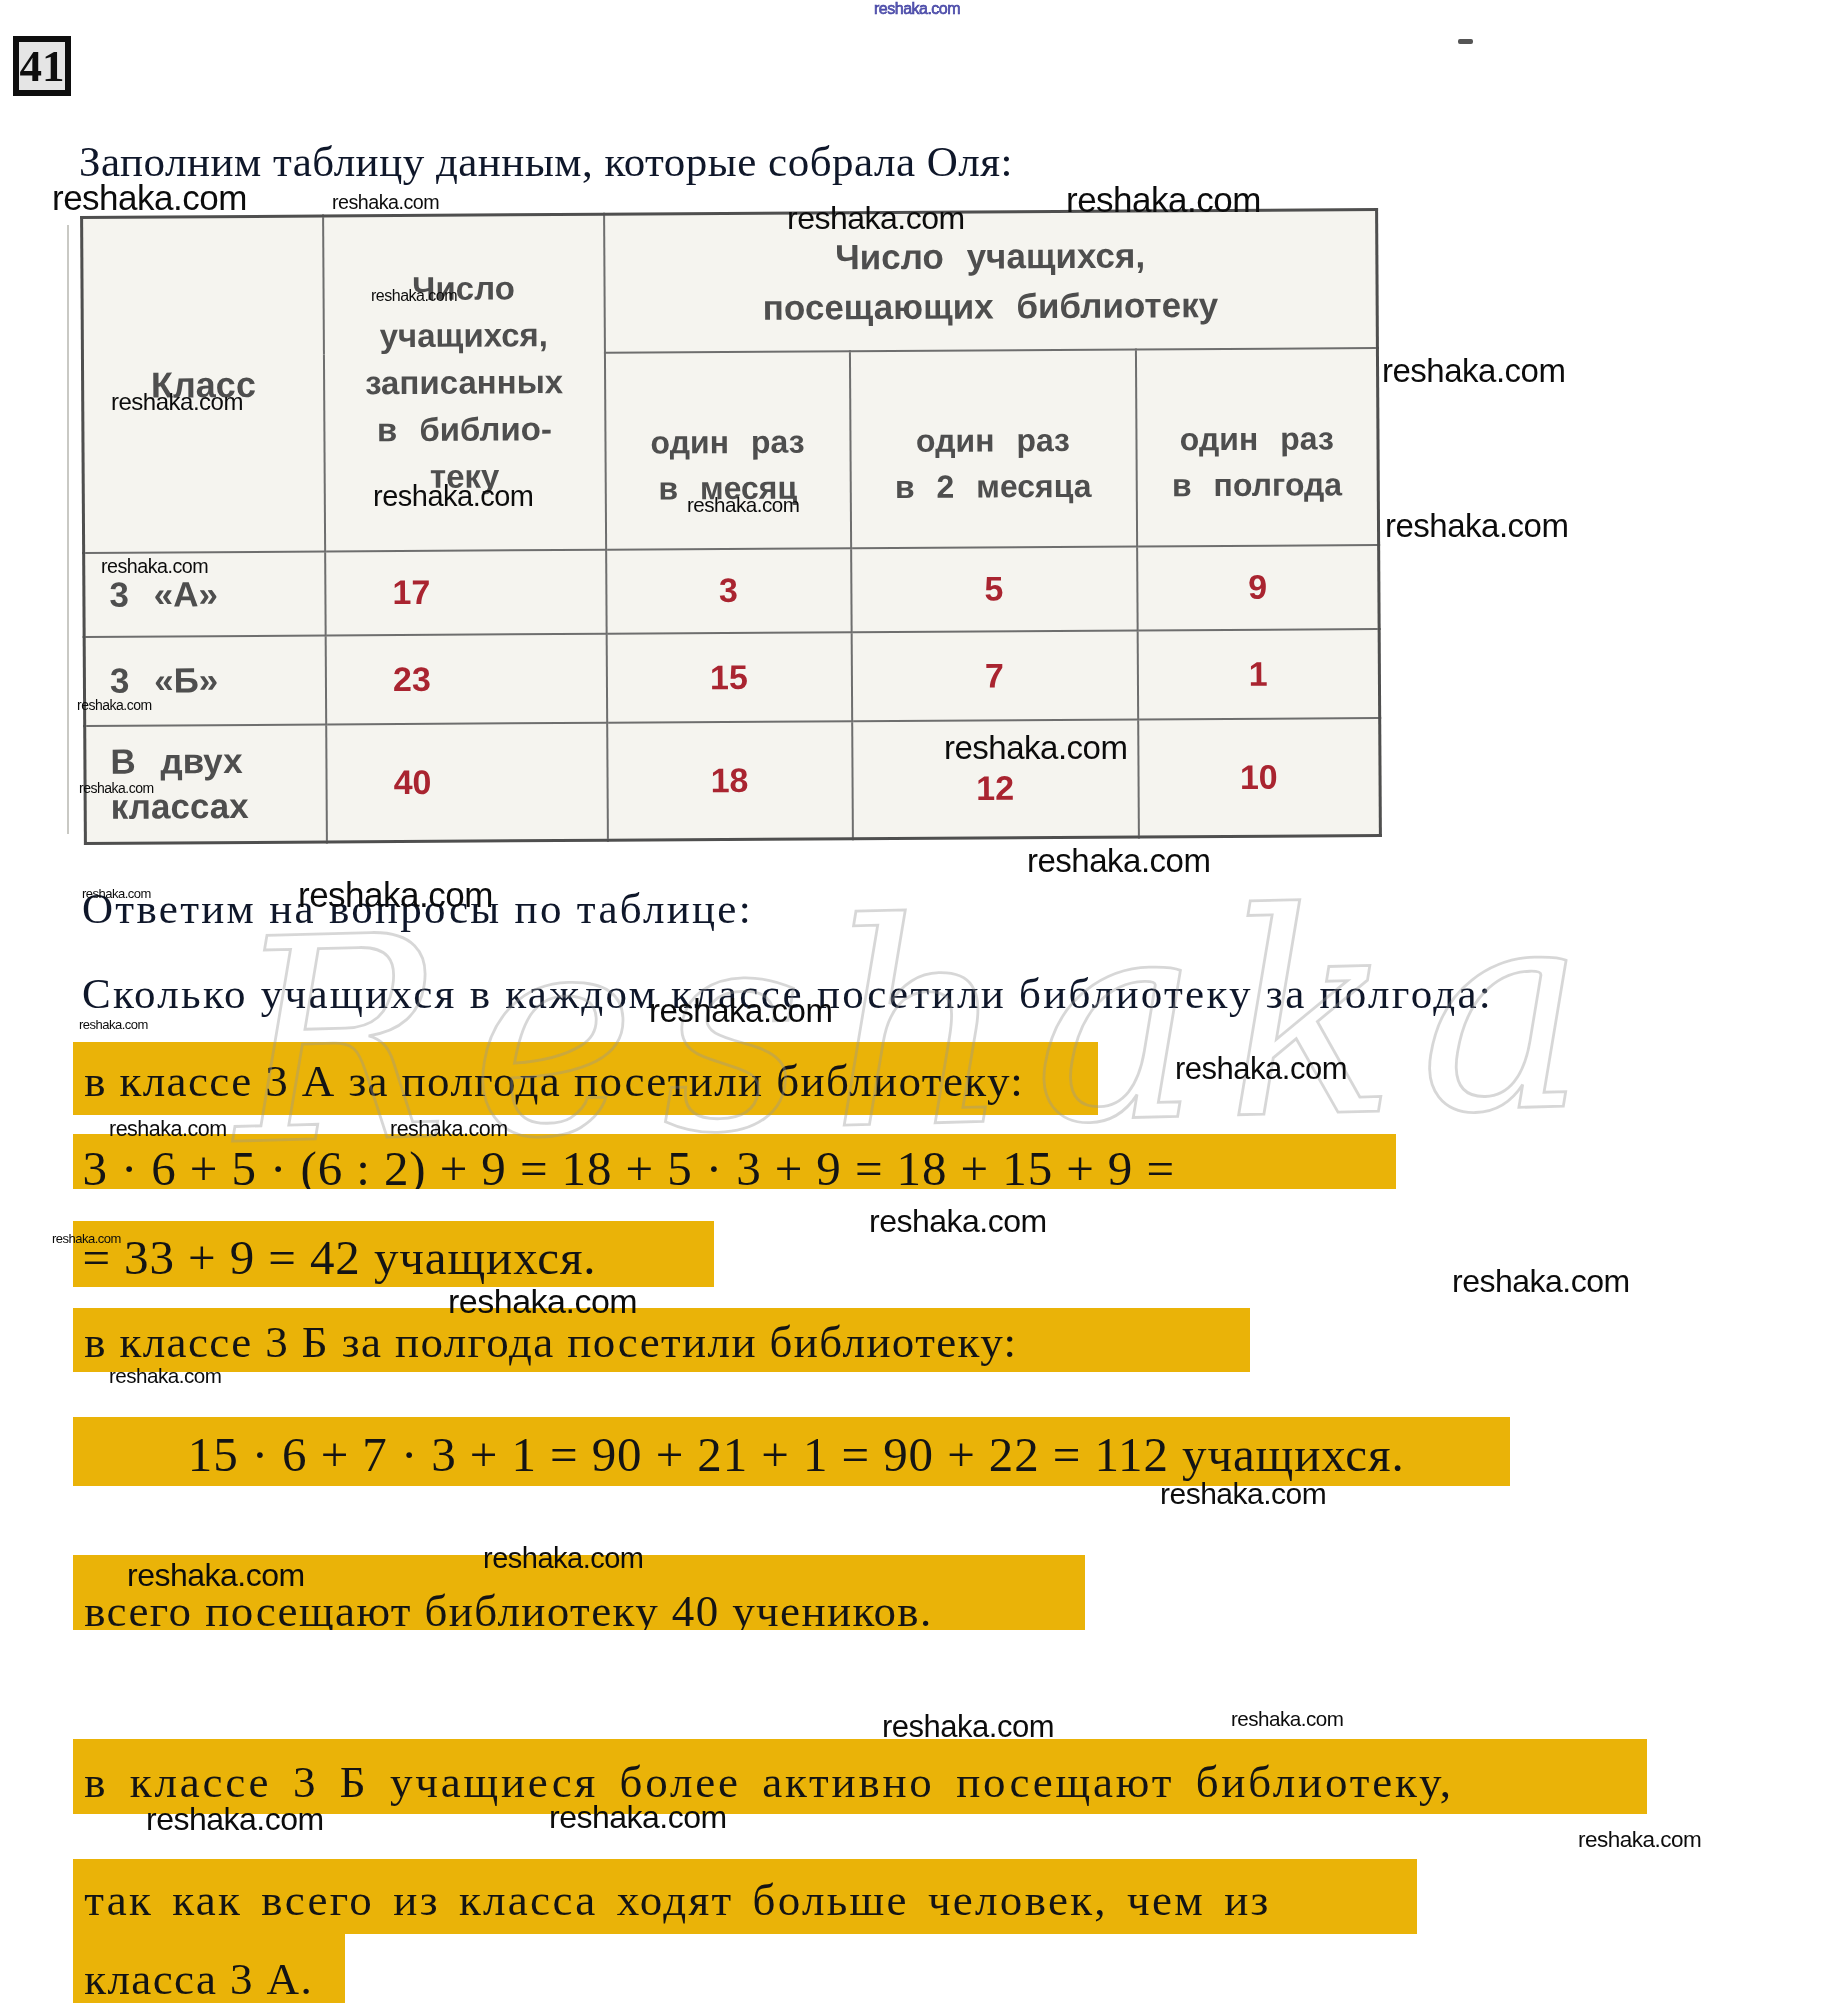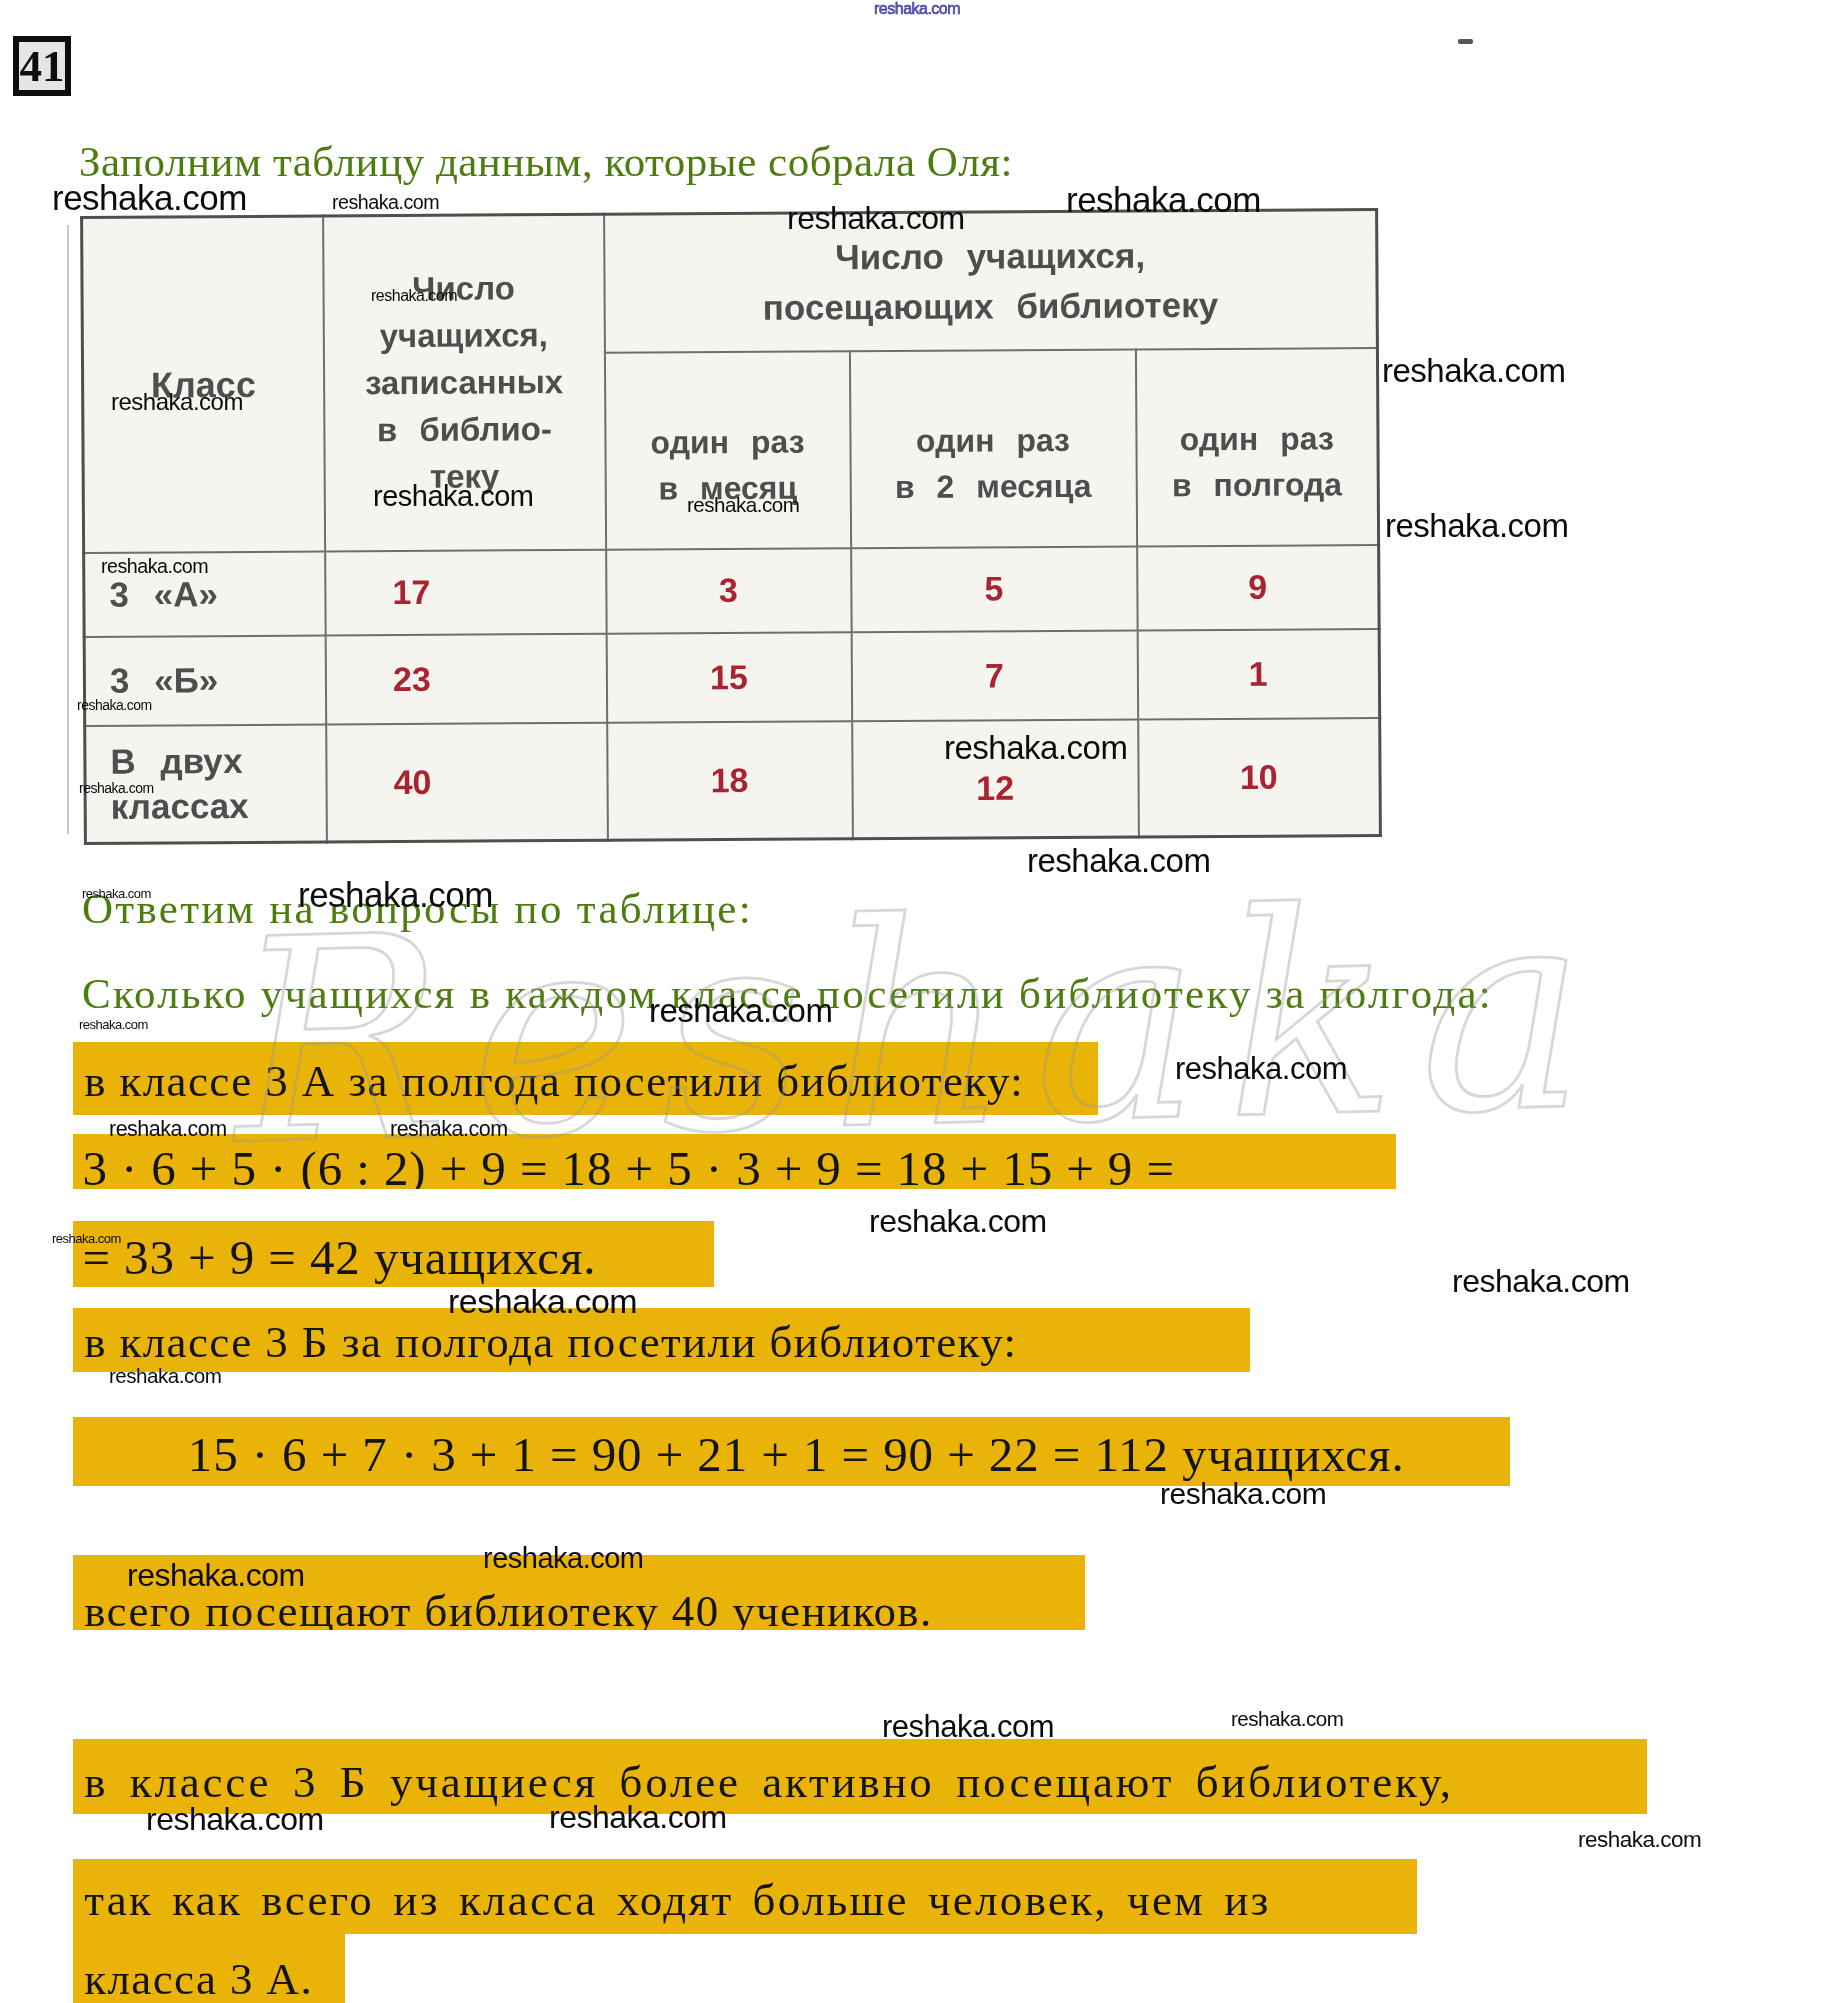--- a/index.html
+++ b/index.html
@@ -11,21 +11,21 @@
   
   #badge {
     position:absolute; left:13px; top:36px; width:58px; height:60px;
     border:6.6px solid #0e0e0e; box-sizing:border-box;
     display:flex; align-items:center; justify-content:center;
     font-family:"Liberation Serif",serif; font-weight:bold; font-size:45px; color:#0e0e0e;
     background:#e5e5e5;
   }
   
   .t {
-    position:absolute; z-index:3; color:#4d7c0f; white-space:nowrap;
+    position:absolute; z-index:3; color:#0f172a; white-space:nowrap;
     font-family:"Liberation Serif","DejaVu Serif",serif;
   }
   .title { font-size:43px; letter-spacing:0.5px; }
   .q { font-size:43px; letter-spacing:2.3px; }
   
   .hl {
     position:absolute; z-index:2; background:#eab308; color:#141414;
     white-space:nowrap; box-sizing:border-box; overflow:hidden;
     font-family:"Liberation Serif","DejaVu Serif",serif;
   }

